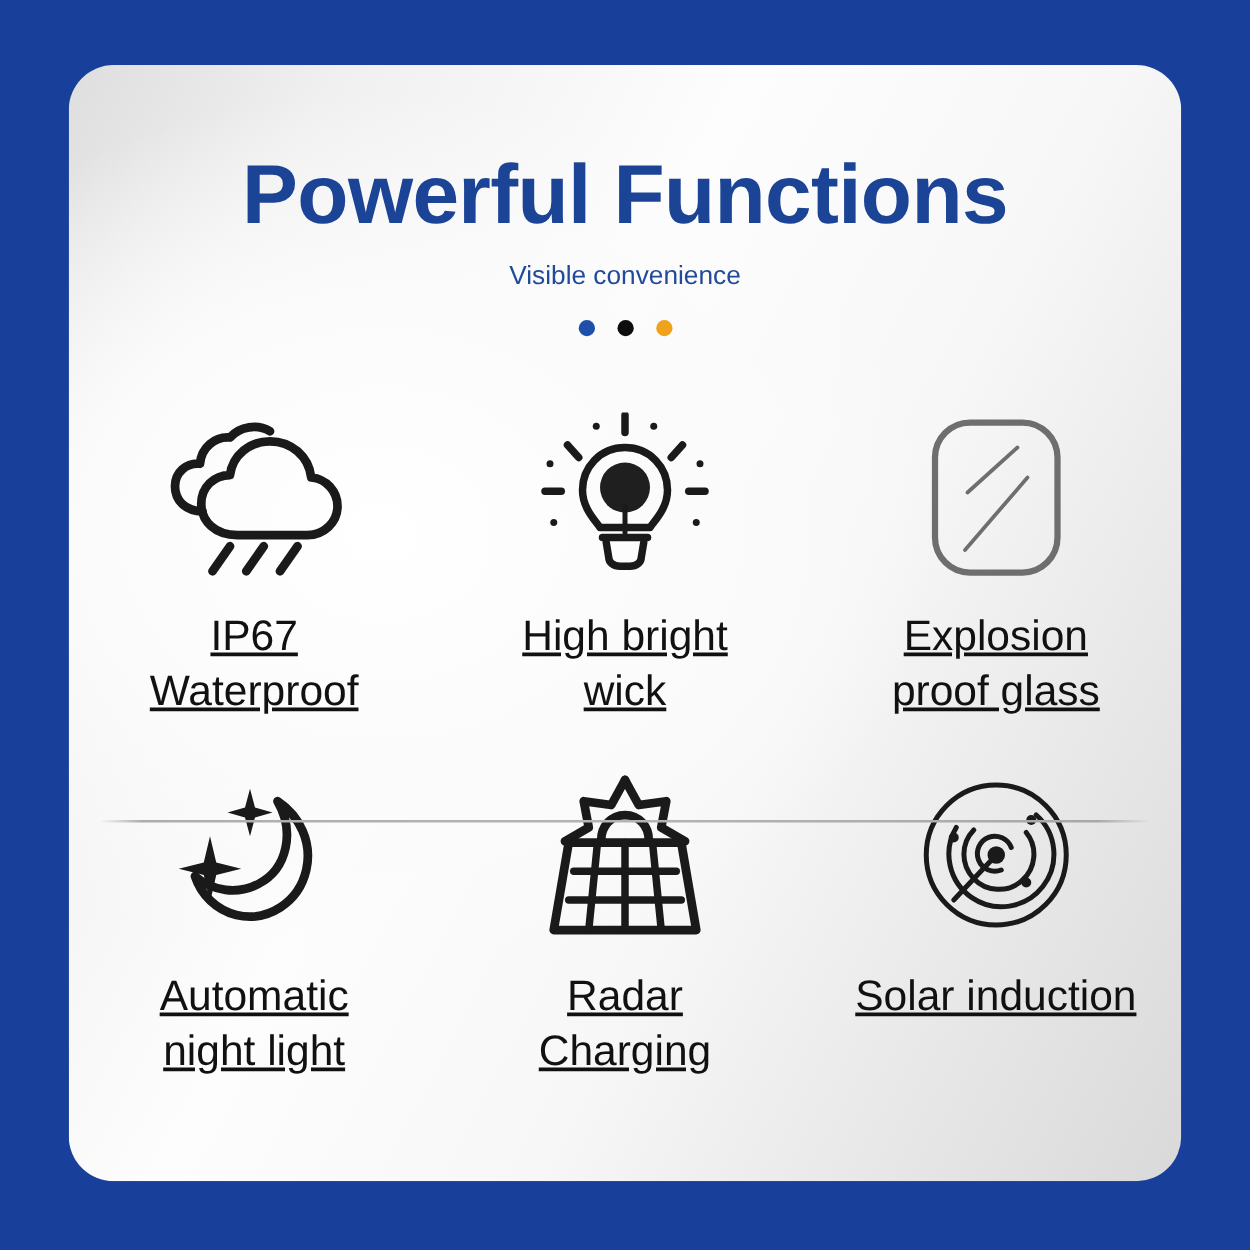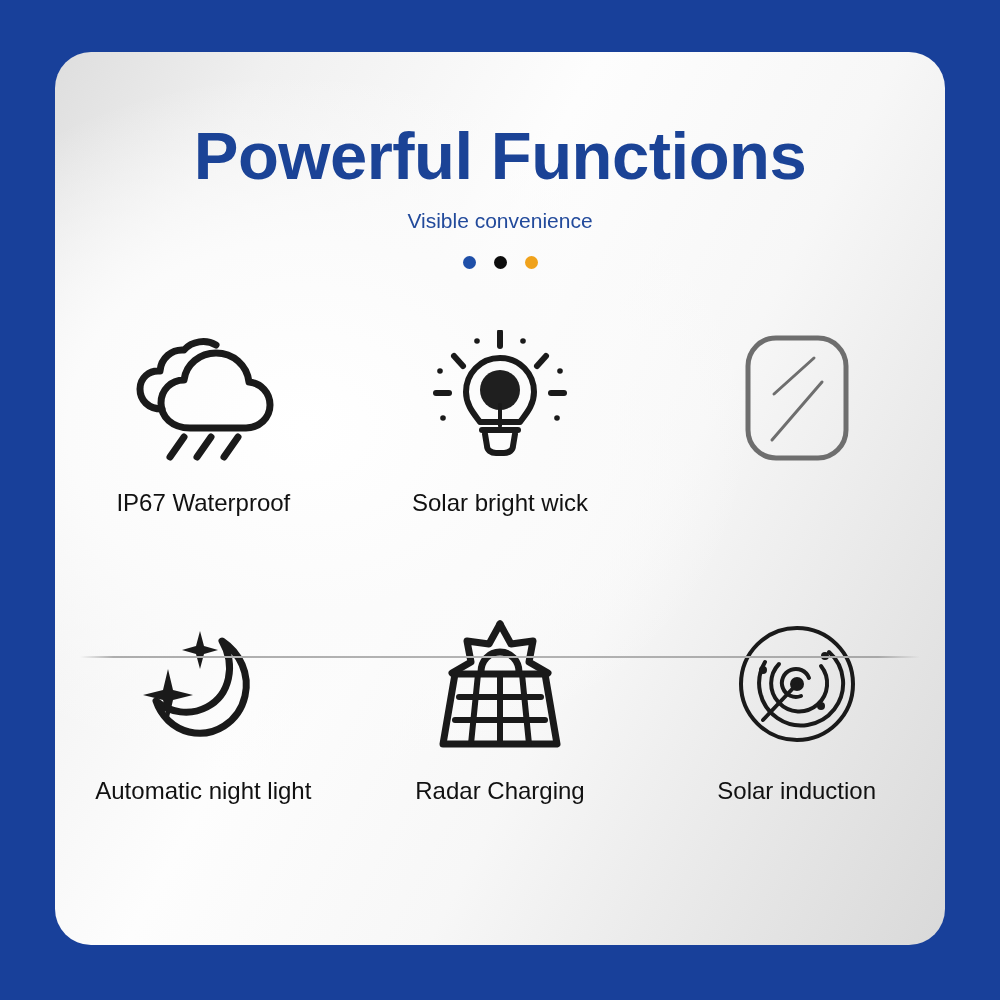--- a/index.html
+++ b/index.html
@@ -92,25 +92,26 @@
     align-items: center;
   }
   .icon-box {
     height: 136px;
     display: flex;
     align-items: center;
     justify-content: center;
   }
   .feature-label {
     margin-top: 22px;
-    font-size: 24px;
+    font-size: 34px;
     color: #111111;
     line-height: 1.28;
     text-align: center;
     max-width: 230px;
+    text-decoration: underline;
   }
   .row-bottom .feature-label { margin-top: 24px; }
 
   .divider {
     position: absolute;
     left: 25px;
     top: 326px;
     width: 840px;
     height: 2px;
     background: linear-gradient(to right, rgba(160,160,160,0) 0%, #adadad 4%, #b4b4b4 50%, #a8a8a8 95%, rgba(160,160,160,0) 100%);
@@ -163,31 +164,32 @@
               <line x1="6" y1="63" x2="19" y2="63"></line>
               <line x1="134" y1="63" x2="121" y2="63"></line>
               <circle cx="47" cy="11" r="2.8" fill="#1a1a1a" stroke="none"></circle>
               <circle cx="93" cy="11" r="2.8" fill="#1a1a1a" stroke="none"></circle>
               <circle cx="10" cy="41" r="2.8" fill="#1a1a1a" stroke="none"></circle>
               <circle cx="130" cy="41" r="2.8" fill="#1a1a1a" stroke="none"></circle>
               <circle cx="13" cy="88" r="2.8" fill="#1a1a1a" stroke="none"></circle>
               <circle cx="127" cy="88" r="2.8" fill="#1a1a1a" stroke="none"></circle>
             </svg>
           </div>
-          <div class="feature-label">Solar bright wick</div>
+          <div class="feature-label">High bright wick</div>
         </div>
 
         <div class="feature">
           <div class="icon-box">
             <svg width="122" height="136" viewBox="0 0 122 136" fill="none" stroke="#6e6e6e" stroke-width="5" stroke-linecap="round" stroke-linejoin="round">
               <rect x="12" y="8" width="98" height="120" rx="28" ry="28"></rect>
               <line x1="38" y1="64" x2="78" y2="28" stroke-width="3"></line>
               <line x1="36" y1="110" x2="86" y2="52" stroke-width="3"></line>
             </svg>
           </div>
+          <div class="feature-label">Explosion proof glass</div>
         </div>
 
       </div>
 
       <div class="divider"></div>
 
       <div class="row row-bottom">
 
         <div class="feature">
           <div class="icon-box">

